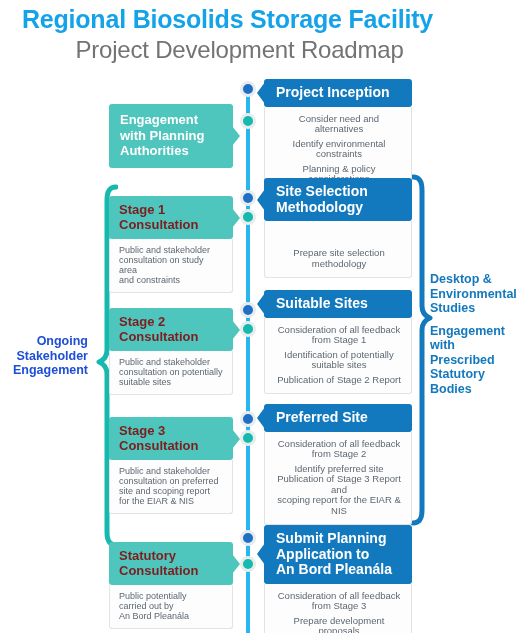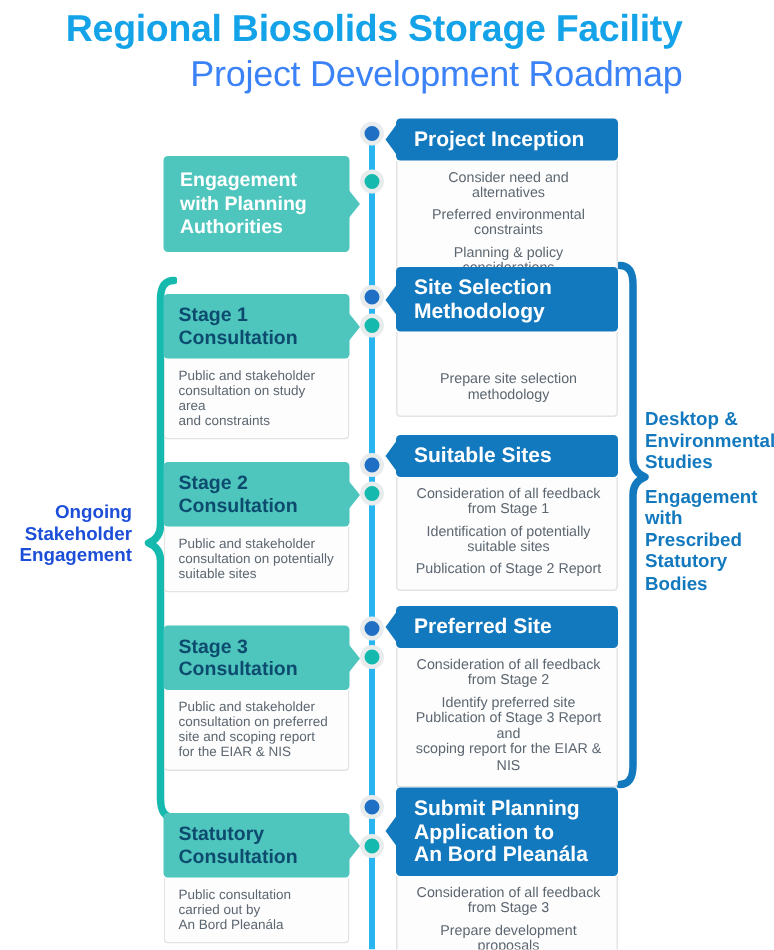--- a/index.html
+++ b/index.html
@@ -6,27 +6,27 @@
   body{
     width:516px;height:633px;
     background:#ffffff;
     font-family:"Liberation Sans", sans-serif;
     position:relative;
     overflow:hidden;
   }
   #canvas{position:relative;width:516px;height:633px;}
 
   
-  .title-wrap{position:absolute;left:0;top:4px;width:455px;text-align:right;}
+  .title-wrap{position:absolute;left:0;top:4px;width:455px;text-align:center;}
   .title-main{
     font-size:25px;font-weight:bold;color:#14a3e8;letter-spacing:-0.2px;
     line-height:30px;white-space:nowrap;
   }
   .title-sub{
-    font-size:24px;font-weight:normal;color:#3b82f6;letter-spacing:-0.2px;
+    font-size:24px;font-weight:normal;color:#737373;letter-spacing:-0.2px;
     line-height:29px;white-space:nowrap;margin-top:1px;padding-left:24px;
   }
 
   
   .timeline-line{
     position:absolute;left:246px;top:88px;width:4px;height:545px;
     background:#29b6f0;
   }
   .tl-dot{
     position:absolute;width:16px;height:16px;border-radius:50%;
@@ -57,21 +57,21 @@
     border-radius:0 0 3px 3px;
   }
   .card-body p{
     margin:0 0 4px 0;color:#5d6771;font-size:9.5px;line-height:10.5px;text-align:center;
   }
   .card-body p:last-child{margin-bottom:0;}
 
   
   .lcard{position:absolute;width:124px;}
   .lcard-head{
-    position:relative;background:#4ec5bd;color:#0c4a6e;
+    position:relative;background:#4ec5bd;color:#7f1d1d;
     font-size:13px;font-weight:bold;line-height:15px;
     padding:6px 10px 7px 10px;box-sizing:border-box;
     border-radius:3px;
   }
   
   .lcard-head::after{
     content:"";position:absolute;right:-7px;top:50%;transform:translateY(-50%);
     width:0;height:0;
     border-top:10px solid transparent;
     border-bottom:10px solid transparent;
@@ -216,33 +216,33 @@
 for the EIAR &amp; NIS</p>
     </div>
   </div>
 
   <div class="lcard" style="left:109px;top:542px;">
     <div class="lcard-head">
       <div>Statutory</div>
       <div>Consultation</div>
     </div>
     <div class="lcard-body">
-      <p class="pre" style="white-space: pre-line;">Public consultation
+      <p class="pre" style="white-space: pre-line;">Public potentially
 carried out by
 An Bord Pleanála</p>
     </div>
   </div>
 
   <div class="card" style="left:264px;top:79px;">
     <div class="card-head">
       <div>Project Inception</div>
     </div>
     <div class="card-body">
       <p class="pre" style="white-space: pre-line;">Consider need and alternatives</p>
-      <p class="pre" style="white-space: pre-line;">Preferred environmental constraints</p>
+      <p class="pre" style="white-space: pre-line;">Identify environmental constraints</p>
       <p class="pre" style="white-space: pre-line;">Planning &amp; policy considerations</p>
     </div>
   </div>
 
   <div class="card" style="left:264px;top:178px;">
     <div class="card-head">
       <div>Site Selection</div>
       <div>Methodology</div>
     </div>
     <div class="card-body">

